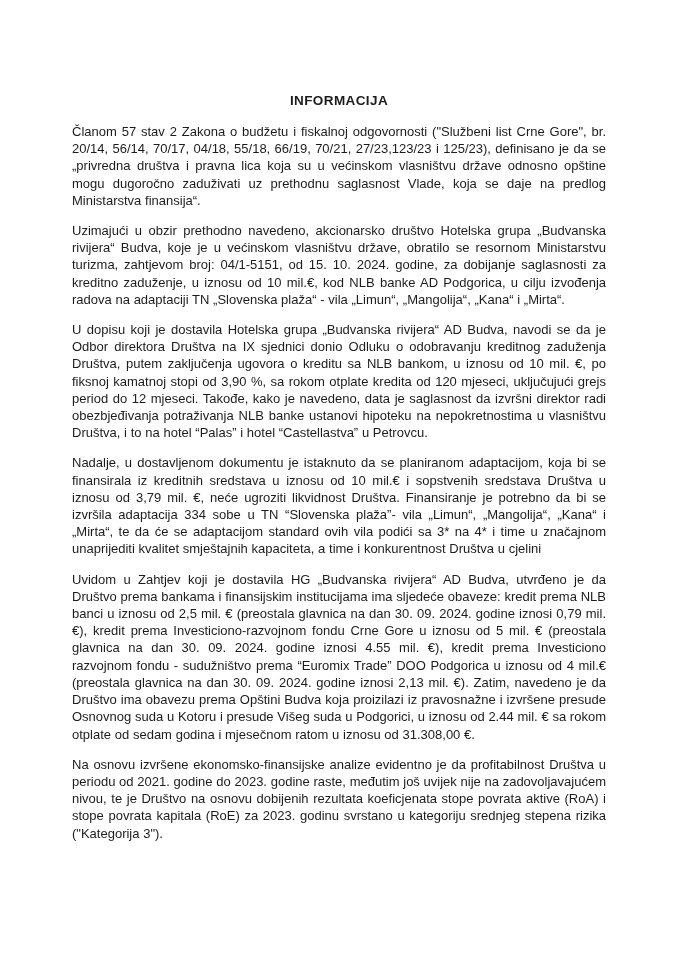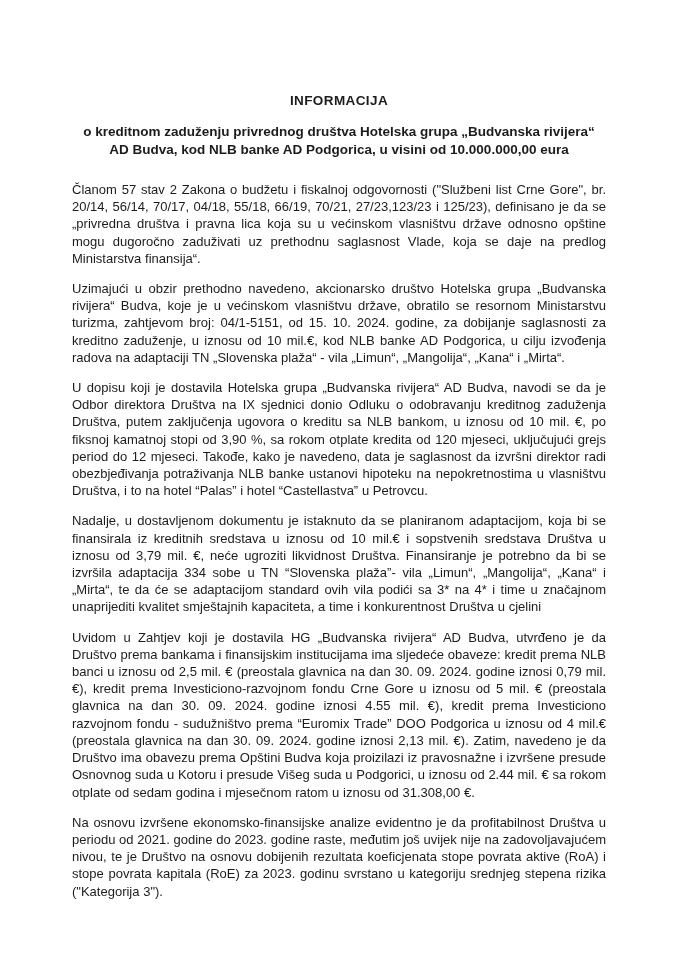--- a/index.html
+++ b/index.html
@@ -59,21 +59,20 @@
   }
 </style>
 </head>
 <body>
 
 <div class="page">
   <div class="content">
 
     <h1 class="doc-title">INFORMACIJA</h1>
 
-    <h2 class="doc-subtitle">o kreditnom zaduženju privrednog društva Hotelska grupa „Budvanska rivijera“ AD Budva, kod NLB banke AD Podgorica, u visini od 10.000.000,00 eura</h2>
 
     <p class="body-text">Članom 57 stav 2 Zakona o budžetu i fiskalnoj odgovornosti ("Službeni list Crne Gore", br. 20/14, 56/14, 70/17, 04/18, 55/18, 66/19, 70/21, 27/23,123/23 i 125/23), definisano je da se „privredna društva i pravna lica koja su u većinskom vlasništvu države odnosno opštine mogu dugoročno zaduživati uz prethodnu saglasnost Vlade, koja se daje na predlog Ministarstva finansija“.</p>
 
     <p class="body-text">Uzimajući u obzir prethodno navedeno, akcionarsko društvo Hotelska grupa „Budvanska rivijera“ Budva, koje je u većinskom vlasništvu države, obratilo se resornom Ministarstvu turizma, zahtjevom broj: 04/1-5151, od 15. 10. 2024. godine, za dobijanje saglasnosti za kreditno zaduženje, u iznosu od 10 mil.€,  kod NLB banke AD Podgorica, u cilju izvođenja radova na adaptaciji TN „Slovenska plaža“ - vila „Limun“, „Mangolija“, „Kana“ i „Mirta“.</p>
 
     <p class="body-text">U dopisu koji je dostavila Hotelska grupa „Budvanska rivijera“ AD Budva, navodi se da je Odbor direktora Društva na IX sjednici donio Odluku o odobravanju kreditnog zaduženja Društva, putem zaključenja ugovora o kreditu sa NLB bankom, u iznosu od 10 mil. €, po fiksnoj kamatnoj stopi od 3,90 %, sa rokom otplate kredita od 120 mjeseci, uključujući grejs period do 12 mjeseci. Takođe, kako je navedeno, data je saglasnost da izvršni direktor radi obezbjeđivanja potraživanja NLB banke ustanovi hipoteku na nepokretnostima u vlasništvu Društva, i to na hotel “Palas” i hotel “Castellastva” u Petrovcu.</p>
 
     <p class="body-text">Nadalje, u dostavljenom dokumentu je istaknuto da se planiranom adaptacijom, koja bi se finansirala iz kreditnih sredstava u iznosu od 10 mil.€ i sopstvenih sredstava Društva u iznosu od 3,79 mil. €, neće ugroziti likvidnost Društva.  Finansiranje je potrebno da bi se izvršila adaptacija 334 sobe u TN “Slovenska plaža”- vila „Limun“, „Mangolija“, „Kana“ i „Mirta“, te da će se adaptacijom standard ovih vila podići sa 3* na 4* i time u značajnom unaprijediti kvalitet smještajnih kapaciteta, a time i konkurentnost Društva u cjelini</p>
 
     <p class="body-text">Uvidom u Zahtjev koji je dostavila HG „Budvanska rivijera“ AD Budva, utvrđeno je da Društvo prema bankama i finansijskim institucijama ima sljedeće obaveze: kredit prema NLB banci u iznosu od 2,5 mil. € (preostala glavnica na dan 30. 09. 2024. godine iznosi 0,79 mil. €), kredit prema Investiciono-razvojnom fondu Crne Gore u iznosu od 5 mil. € (preostala glavnica na dan 30. 09. 2024. godine iznosi 4.55 mil. €), kredit prema Investiciono razvojnom fondu - sudužništvo prema “Euromix Trade” DOO Podgorica u iznosu od 4 mil.€ (preostala glavnica na dan 30. 09. 2024. godine iznosi 2,13 mil. €). Zatim, navedeno je da Društvo ima obavezu prema Opštini Budva koja proizilazi iz pravosnažne i izvršene presude Osnovnog suda u Kotoru i presude Višeg suda u Podgorici, u iznosu od 2.44 mil. € sa rokom otplate od sedam godina i mjesečnom ratom u iznosu od 31.308,00 €.</p>

